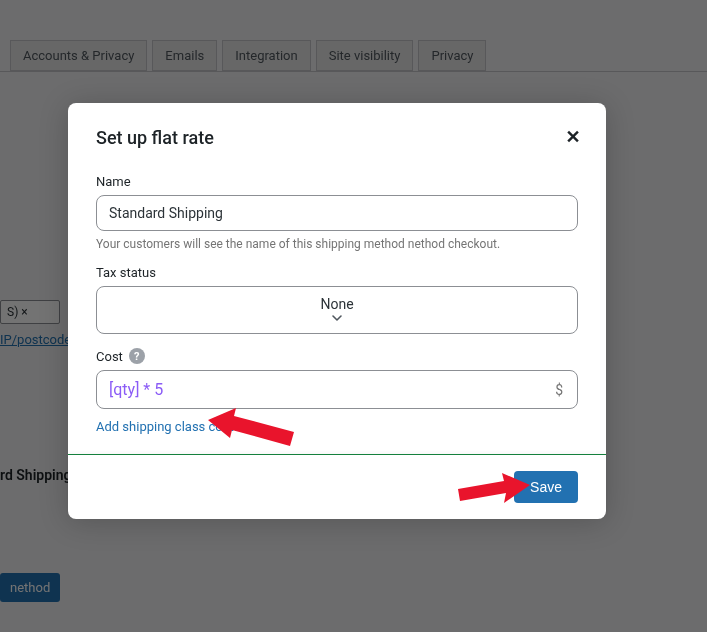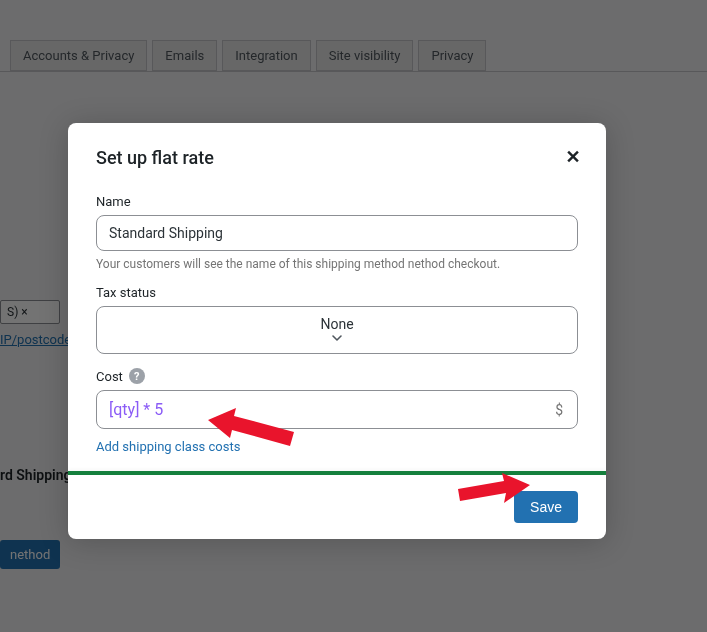--- a/index.html
+++ b/index.html
@@ -61,21 +61,21 @@
 .bg-shipping {
   position: absolute;
   top: 467px;
   left: 0;
   font-size: 14px;
   font-weight: 600;
   color: #1d2327;
 }
 .bg-method-btn {
   position: absolute;
-  top: 540px;
+  top: 573px;
   left: 0;
   background: #2271b1;
   color: #fff;
   padding: 7px 10px;
   font-size: 13px;
   border-radius: 3px;
 }
 .overlay {
   position: absolute;
   inset: 0;
@@ -85,21 +85,20 @@
   position: absolute;
   left: 68px;
   top: 103px;
   width: 538px;
   height: 416px;
   background: #fff;
   border-radius: 8px;
   box-shadow: 0 3px 30px rgba(0,0,0,0.2);
   display: flex;
   flex-direction: column;
-  margin-top: 20px;
 }
 .modal-header {
   position: relative;
   padding: 24px 28px 12px 28px;
 }
 .modal-title {
   font-size: 18px;
   font-weight: 500;
   color: #1d2327;
 }
@@ -196,21 +195,21 @@
   font-size: 14px;
 }
 .link-action {
   display: inline-block;
   margin-top: 10px;
   font-size: 13px;
   color: #2271b1;
   cursor: pointer;
 }
 .modal-footer {
-  border-top: 4px solid #15803d;
+  border-top: 1px solid #15803d;
   padding: 16px 28px;
   display: flex;
   justify-content: flex-end;
   box-shadow: 0 -2px 4px rgba(0,0,0,0.03);
 }
 .save-btn {
   background: #2271b1;
   color: #fff;
   border: none;
   padding: 8px 16px;

